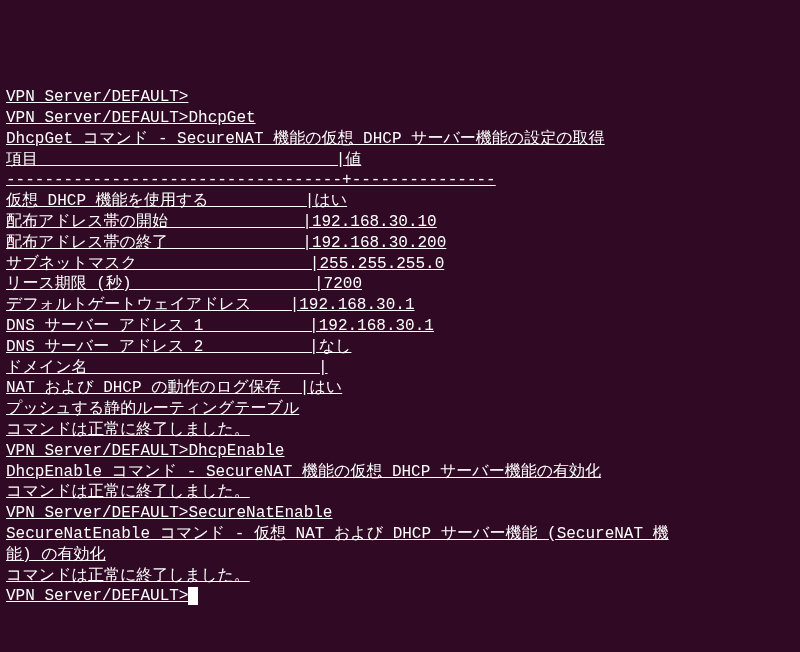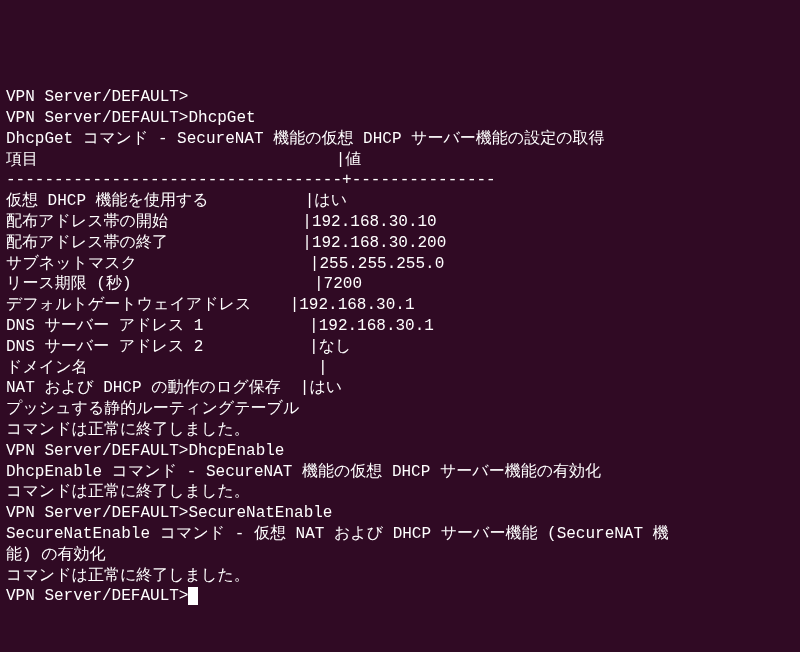--- a/index.html
+++ b/index.html
@@ -14,20 +14,21 @@
       font-size: 16px;
       line-height: 1.3;
       width: 800px;
       height: 652px;
       padding: 4px 6px;
       white-space: pre;
       overflow: hidden;
     }
     .line {
       display: block;
+      text-decoration: underline;
     }
     .cursor {
       display: inline-block;
       width: 10px;
       height: 18px;
       background: #ffffff;
       vertical-align: text-bottom;
     }
   </style>
 </head>

